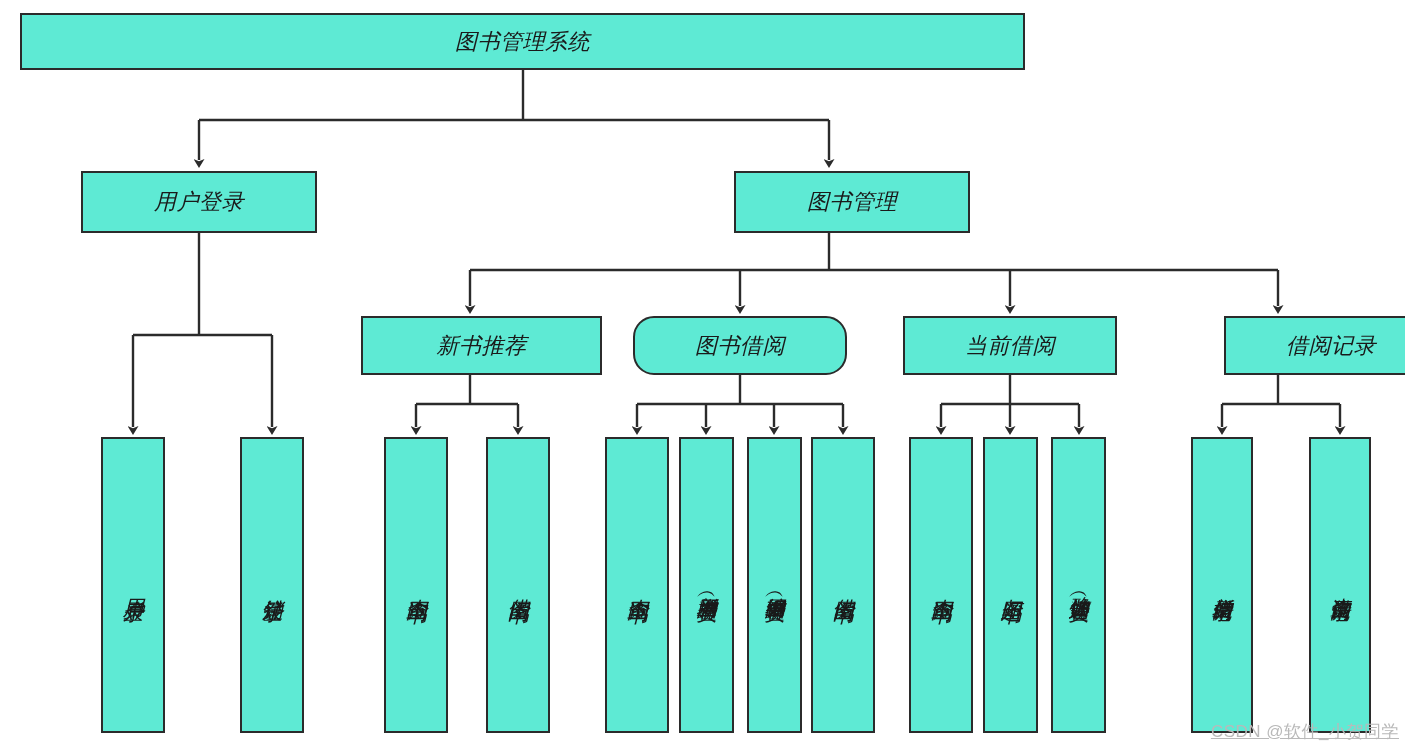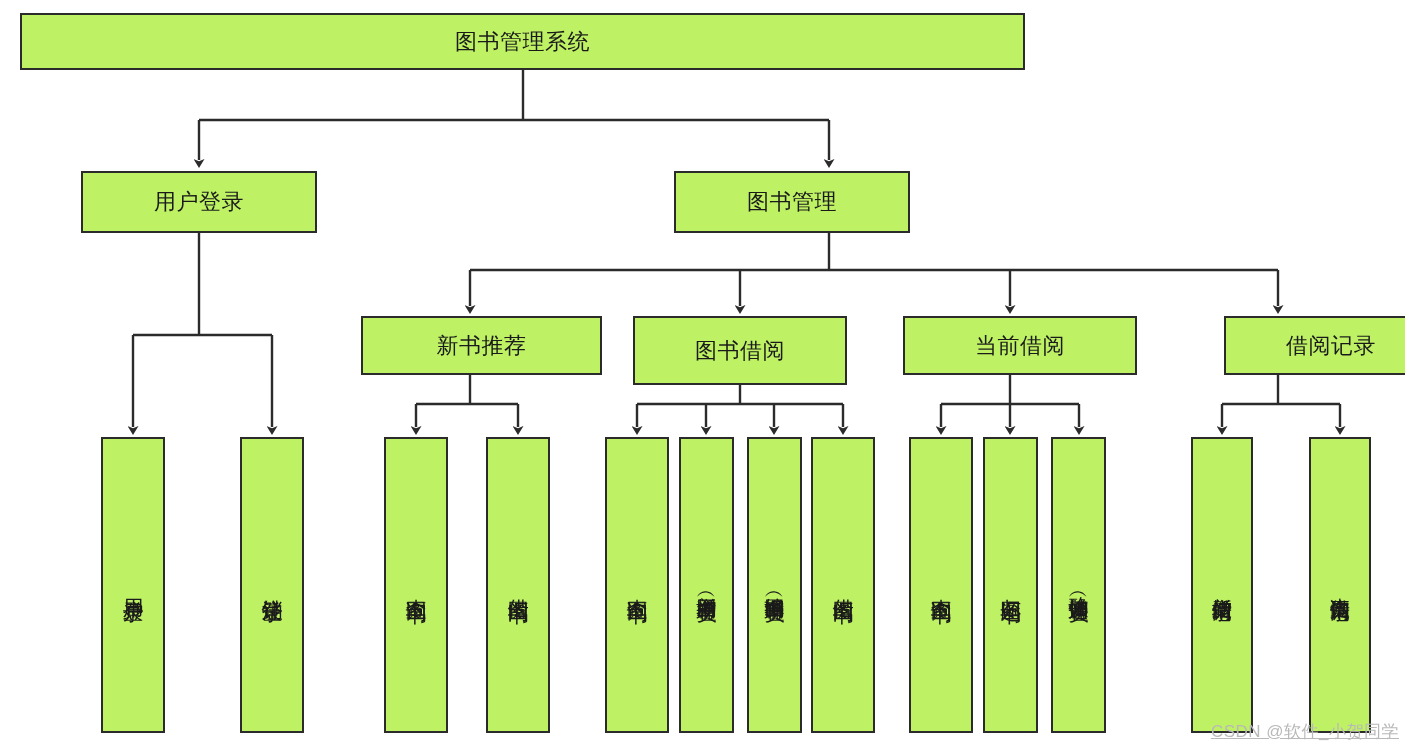--- a/index.html
+++ b/index.html
@@ -21,26 +21,27 @@
     position: absolute;
     left: 0;
     top: 0;
     width: 1405px;
     height: 747px;
     pointer-events: none;
   }
   .node {
     position: absolute;
     box-sizing: border-box;
-    background: #bef264;
+    background: #5eead4;
     border: 2.2px solid #2b2b2b;
     display: flex;
     align-items: center;
     justify-content: center;
     color: #1a1a1a;
+    font-style: italic;
   }
   .node .label {
     text-align: center;
     line-height: 1.18;
     white-space: nowrap;
   }
   
   .node.h .label {
     font-size: 22px;
     letter-spacing: 0.5px;
@@ -133,31 +134,31 @@
     </g>
   </svg>
 
   <div class="node h root" style="left:20px; top:13px; width:1005px; height:57px;">
     <span class="label">图书管理系统</span>
   </div>
 
   <div class="node h" style="left:81px; top:171px; width:236px; height:62px;">
     <span class="label">用户登录</span>
   </div>
-  <div class="node h" style="left:674px; top:171px; width:236px; height:62px;">
+  <div class="node h" style="left:734px; top:171px; width:236px; height:62px;">
     <span class="label">图书管理</span>
   </div>
 
   <div class="node h" style="left:361px; top:316px; width:241px; height:59px;">
     <span class="label">新书推荐</span>
   </div>
-  <div class="node h" style="left:633px; top:316px; width:214px; height:69px;">
+  <div class="node h" style="left:633px; top:316px; width:214px; height:59px;border-radius:21px;">
     <span class="label">图书借阅</span>
   </div>
-  <div class="node h" style="left:903px; top:316px; width:234px; height:59px;">
+  <div class="node h" style="left:903px; top:316px; width:214px; height:59px;">
     <span class="label">当前借阅</span>
   </div>
   <div class="node h" style="left:1224px; top:316px; width:214px; height:59px;align-items:center;">
     <span class="label">借阅记录</span>
   </div>
 
   <div class="node v" style="left:101px; top:437px; width:64px; height:296px;">
     <span class="label">用户登录</span>
   </div>
   <div class="node v" style="left:240px; top:437px; width:64px; height:296px;">

